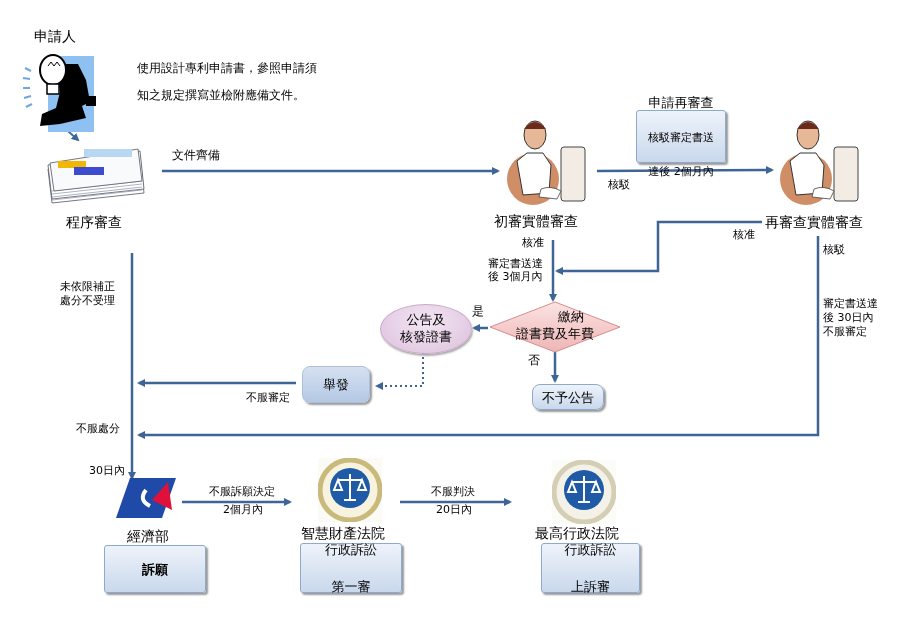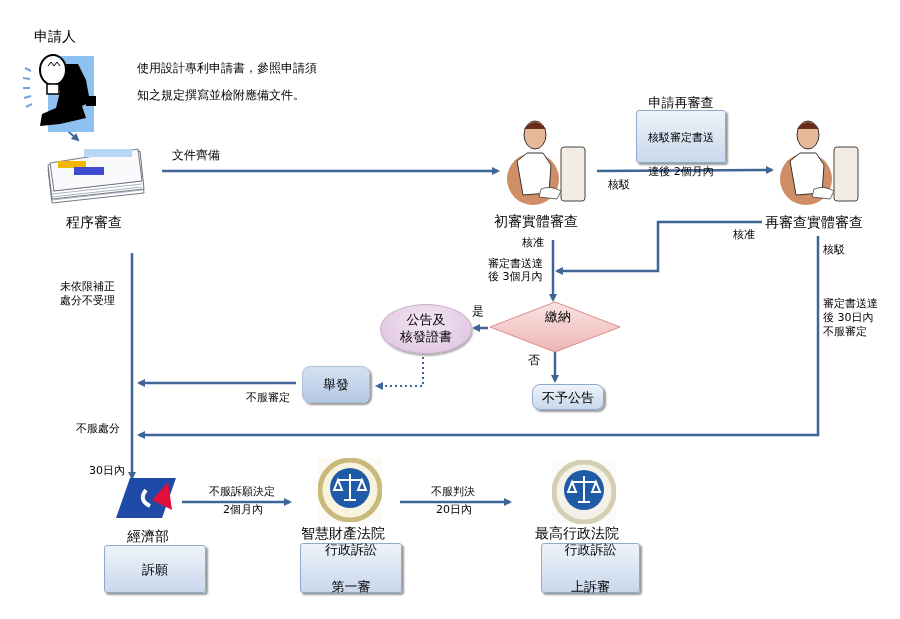--- a/index.html
+++ b/index.html
@@ -139,21 +139,22 @@
 <div class="abs" style="left:489px;top:301px;width:132px;height:52px;">
   <svg width="132" height="52" viewBox="0 0 132 52">
     <defs>
       <linearGradient id="dg" x1="0" y1="0" x2="0" y2="1">
         <stop offset="0" stop-color="#fbe3e3"></stop>
           <stop offset="1" stop-color="#eeb5b5"></stop>
       </linearGradient>
     </defs>
     <path d="M66 1 L131 26 L66 51 L1 26 Z" fill="url(#dg)" stroke="#d98c8c" stroke-width="1"></path>
   </svg>
-  <div class="abs lbl-md" style="left:3px;top:7px;width:132px;text-align:center;">繳納</div>
+  <div class="abs lbl-md" style="left:16px;top:7px;width:132px;text-align:center;">繳納</div>
+  <div class="abs lbl-md" style="left:0;top:24px;width:132px;text-align:center;">證書費及年費</div>
 </div>
 <div class="abs lbl" style="left:472px;top:303px;">是</div>
 <div class="abs lbl" style="left:528px;top:352px;">否</div>
 
 <div class="abs" style="left:380px;top:304px;width:90px;height:48px;border-radius:50%;background:radial-gradient(ellipse at 50% 35%,#f3e6f3,#dcc0dc);border:1px solid #c9a9c9;box-shadow:1px 2px 2px #aaa;text-align:center;">
   <div class="lbl-md" style="margin-top:6px;">公告及</div>
   <div class="lbl-md">核發證書</div>
 </div>
 
 <div class="box" style="left:532px;top:384px;width:70px;height:24px;border-radius:8px;">
@@ -171,21 +172,21 @@
 <div class="abs lbl-sm" style="left:89px;top:436px;margin-top:28px;">30日內</div>
 
 <div class="abs" style="left:116px;top:478px;width:60px;height:40px;">
   <svg width="60" height="40" viewBox="0 0 60 40">
     <path d="M14 0 L60 0 L46 40 L0 40 Z" fill="#1f4aa8"></path>
     <path d="M52 4 L36 22 L56 32 Z" fill="#e0103a"></path>
     <path d="M30 12 Q22 22 34 28" fill="none" stroke="#fff" stroke-width="4"></path>
   </svg>
 </div>
 <div class="abs title-lbl" style="left:127px;top:527px;">經濟部</div>
-<div class="box" style="left:104px;top:545px;width:100px;height:46px;">
+<div class="box" style="left:104px;top:545px;width:100px;height:46px;font-weight:bold;">
   <div class="lbl-md">訴願</div>
 </div>
 <div class="abs lbl-sm" style="left:209px;top:485px;">不服訴願決定</div>
 <div class="abs lbl-sm" style="left:223px;top:503px;">2個月內</div>
 
 <div class="abs" style="left:318px;top:458px;width:64px;height:64px;">
   <svg width="64" height="64" viewBox="0 0 64 64">
     <rect width="64" height="64" fill="#fbfaf4"></rect>
     <circle cx="32" cy="32" r="30" fill="#f7f3df" stroke="#c9b97a" stroke-width="5"></circle>
     <circle cx="32" cy="30" r="20" fill="#1f5aa6"></circle>

